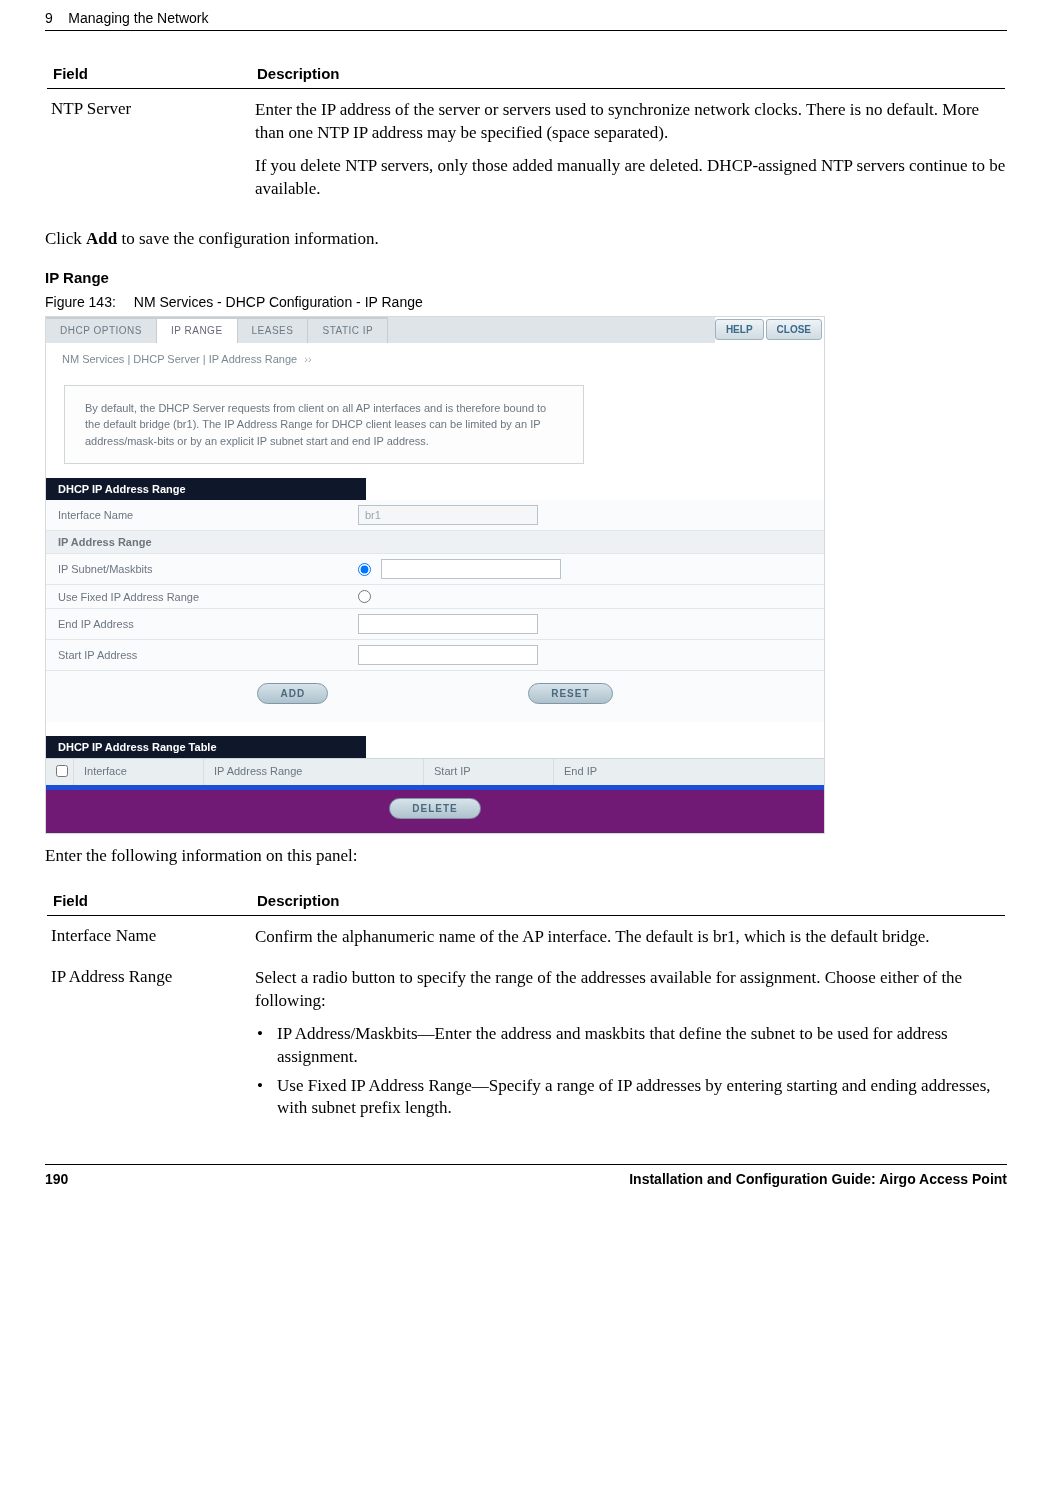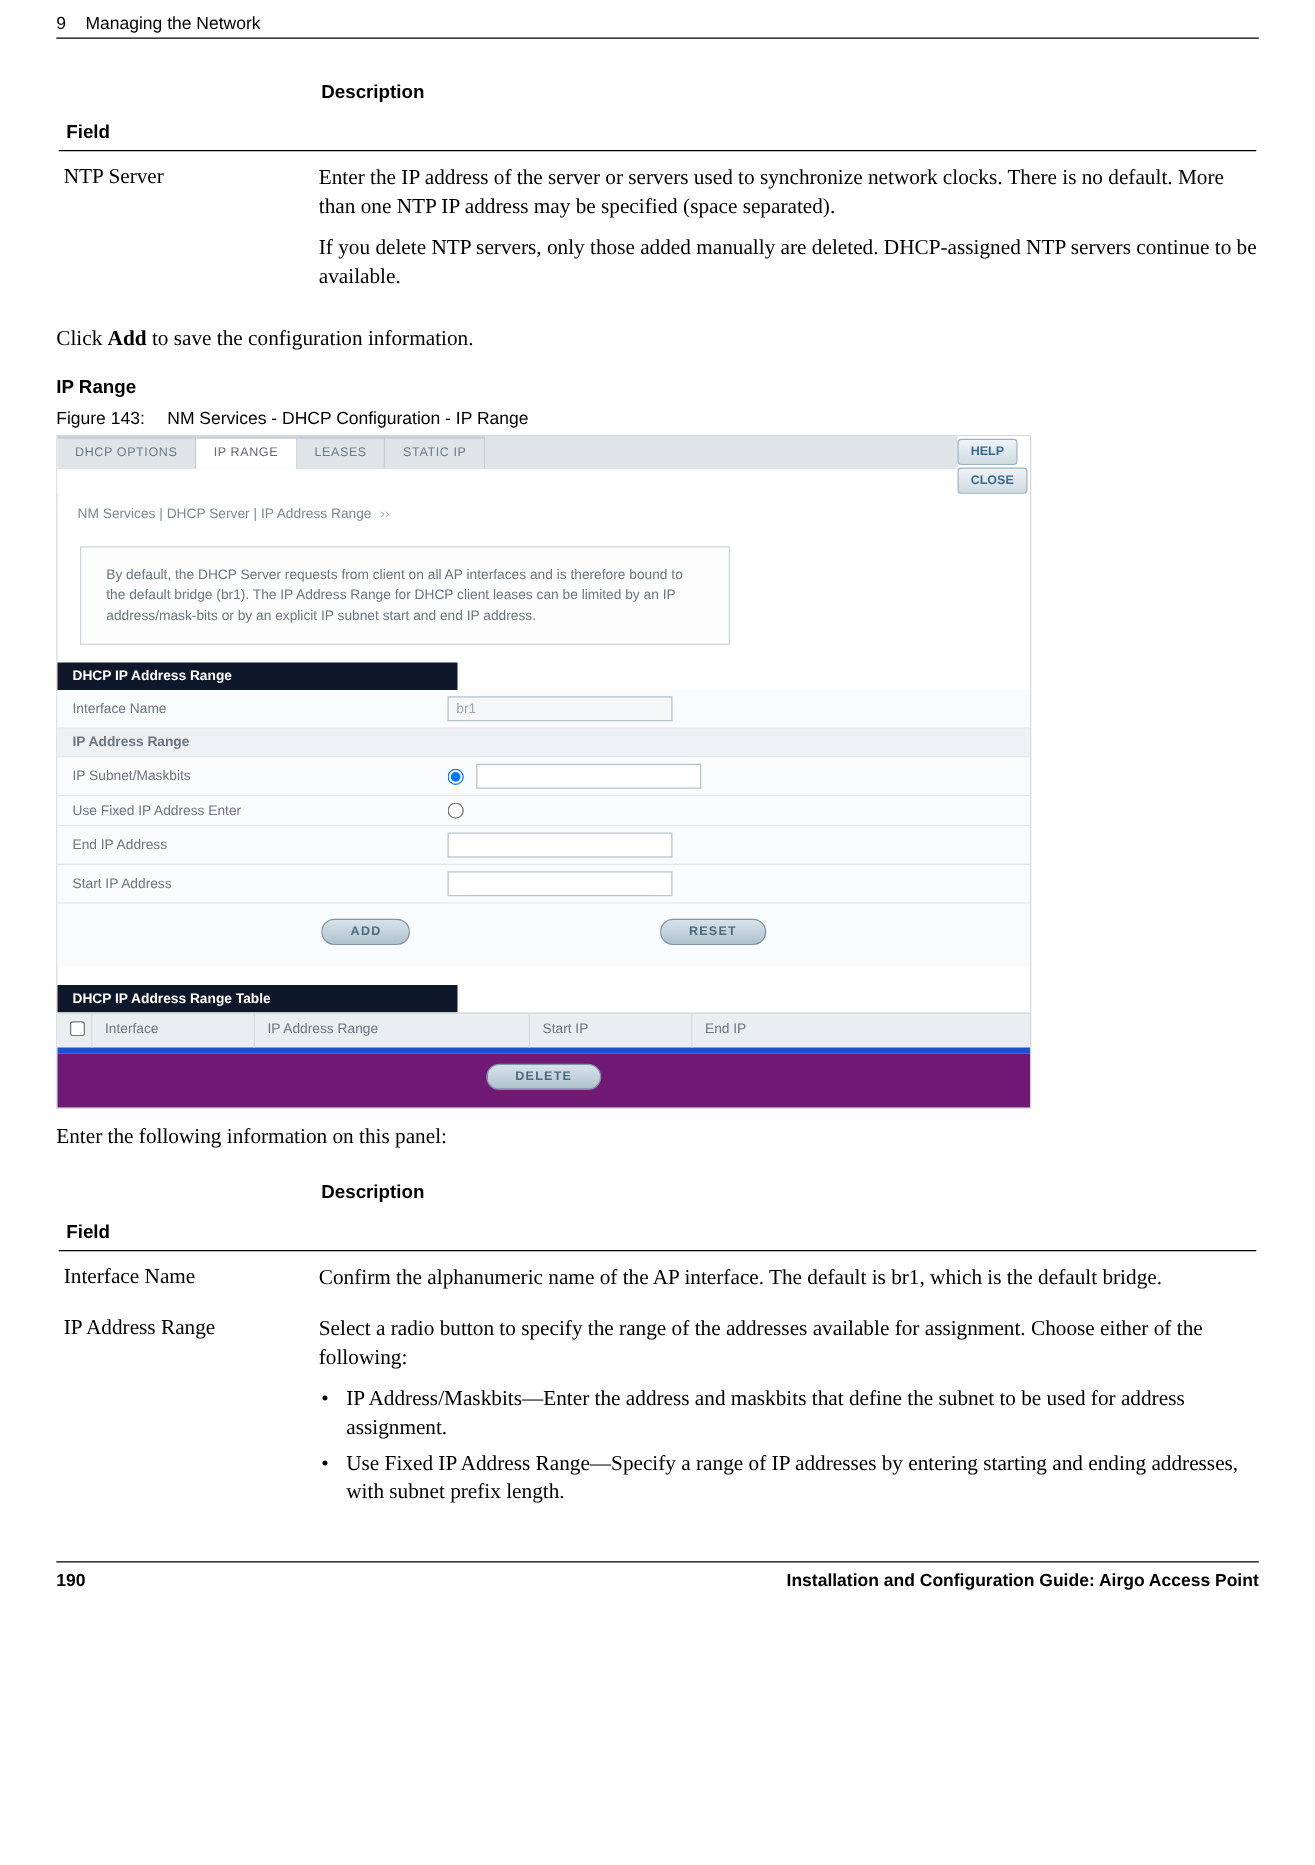--- a/index.html
+++ b/index.html
@@ -15,21 +15,21 @@
   .header {
     display: flex;
     justify-content: space-between;
     font-family: Arial, Helvetica, sans-serif;
     font-size: 14px;
     padding: 10px 0 4px 0;
     border-bottom: 1px solid #000;
   }
   .content { padding-top: 28px; }
   .field-table .thead { display:flex; font-family: Arial, Helvetica, sans-serif; font-weight:bold; font-size:15px; border-bottom:1px solid #000; padding: 6px 0 6px 0; margin: 0 2px 10px 2px;}
-  .th-field { width: 210px; padding-left: 6px; margin-top: 32px;}
+  .th-field { width: 210px; padding-left: 6px;}
   .th-desc { flex:1; }
   .trow { display:flex; padding: 0 0 8px 0;}
   .td-field { width: 210px; padding-left: 6px; }
   .td-desc { flex:1; line-height:1.35; }
   .td-desc p { margin-bottom: 10px; }
   .body-p { margin: 8px 0 18px 0; line-height:1.4;}
   .subheading { font-family: Arial, Helvetica, sans-serif; font-weight:bold; font-size:15px; margin: 14px 0 2px 0;}
   .fig-caption { font-family: Arial, Helvetica, sans-serif; font-weight:normal; font-size:14px; margin: 8px 0 6px 0;}
   .fig-caption .num { margin-right: 18px;}
   .bold { font-weight:bold; }
@@ -55,21 +55,21 @@
     padding: 0;
   }
   .ss-tabs { display:flex; flex:1; background:#dfe4e8; height:26px; align-items:stretch;}
   .ss-tab {
     font-size:10px; color:#6a7a86; letter-spacing:0.5px;
     padding: 6px 14px 0 14px; background:#dfe4e8; border-right:1px solid #c7ced3;
     border-top: 2px solid #c7ced3;
   }
   .ss-tab.active { background:#fff; color:#667; border-top: 2px solid #c7ced3; border-bottom:none; position:relative; top:0;}
   .ss-spacer { flex:1; background:#dfe4e8;}
-  .ss-right-btns { display:flex; gap:2px; padding:2px 2px 0 0; align-items:flex-start;flex-direction:column;}
+  .ss-right-btns { display:flex; gap:2px; padding:2px 2px 0 0; align-items:flex-start;}
   .hc-btn {
     font-size:10px; font-weight:bold; color:#3a6a8a;
     background: linear-gradient(#eef3f6,#cfdbe2);
     border:1px solid #9fb2bf; border-radius:3px;
     padding:4px 10px;
   }
   .ss-breadcrumb {
     padding: 10px 16px 6px 16px; color:#7a8a93; font-size:11px;
   }
   .ss-breadcrumb .arr { color:#a0b0b8; margin-left:4px;}
@@ -198,21 +198,21 @@
 
       <div class="ss-form-row">
         <div class="ss-label">IP Subnet/Maskbits</div>
         <div class="ss-ctrl">
           <input type="radio" name="rng" class="ss-radio" checked="" style="">
           <input class="ss-input" style="">
         </div>
       </div>
 
       <div class="ss-form-row">
-        <div class="ss-label">Use Fixed IP Address Enter</div>
+        <div class="ss-label">Use Fixed IP Address Range</div>
         <div class="ss-ctrl">
           <input type="radio" name="rng" class="ss-radio" style="">
         </div>
       </div>
 
       <div class="ss-form-row">
         <div class="ss-label">End IP Address</div>
         <div class="ss-ctrl">
           <input class="ss-input" style="">
         </div>

